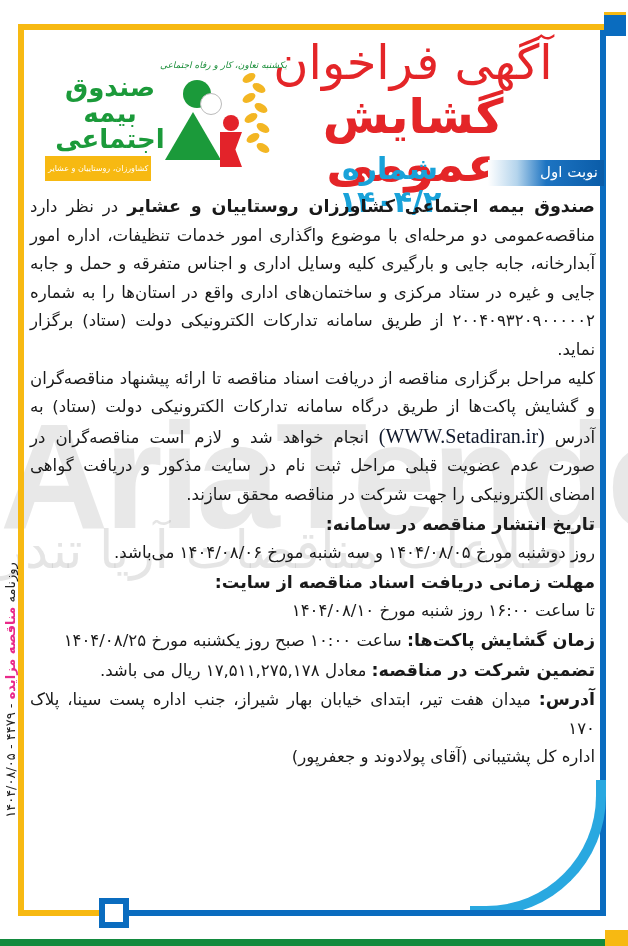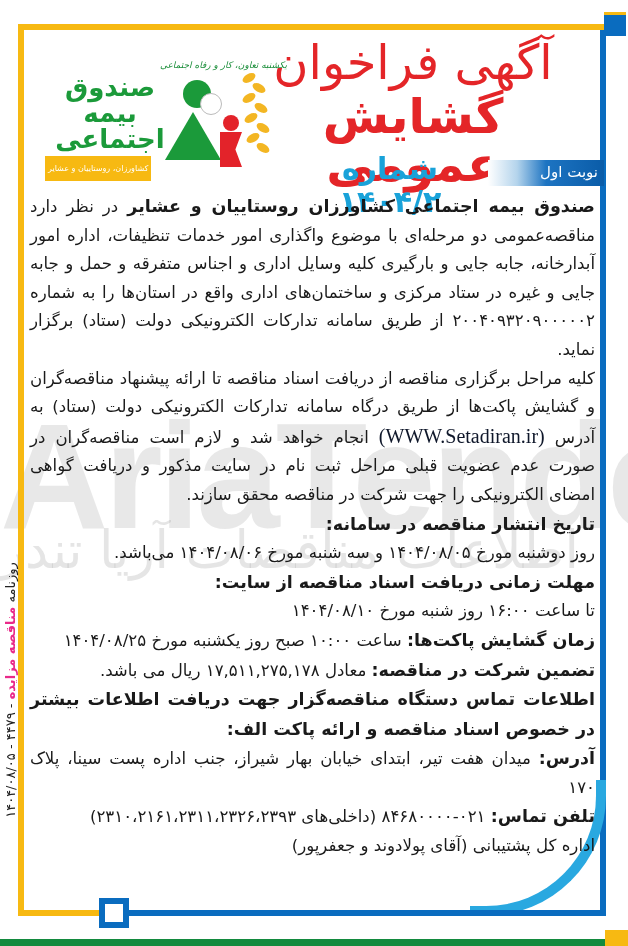--- a/index.html
+++ b/index.html
@@ -109,26 +109,22 @@
   <p class="row"><span class="b">تاریخ انتشار مناقصه در سامانه:</span></p>
   <p class="row">روز دوشنبه مورخ ۱۴۰۴/۰۸/۰۵ و سه شنبه مورخ ۱۴۰۴/۰۸/۰۶ می‌باشد.</p>
   <p class="row"><span class="b">مهلت زمانی دریافت اسناد مناقصه از سایت:</span></p>
   <p class="row">تا ساعت ۱۶:۰۰ روز شنبه مورخ ۱۴۰۴/۰۸/۱۰</p>
   <p class="row">
     <span class="b">زمان گشایش پاکت‌ها:</span><span> ساعت ۱۰:۰۰ صبح روز یکشنبه مورخ ۱۴۰۴/۰۸/۲۵</span>
   </p>
   <p class="row">
     <span class="b">تضمین شرکت در مناقصه:</span><span> معادل ۱۷,۵۱۱,۲۷۵,۱۷۸ ریال می باشد.</span>
   </p>
-  <p class="row"><span class="b">اطلاعات تماس دستگاه مناقصه‌گزار جهت دریافت اطلاعات بیشتر در خصوص اسناد مناقصه و ارائه پاکت الف:</span></p>
   <p class="row">
     <span class="b">آدرس:</span><span> میدان هفت تیر، ابتدای خیابان بهار شیراز، جنب اداره پست سینا، پلاک ۱۷۰</span>
-  </p>
-  <p class="row">
-    <span class="b">تلفن تماس:</span><span> ۰۲۱-۸۴۶۸۰۰۰۰ (داخلی‌های ۲۳۱۰،۲۱۶۱،۲۳۱۱،۲۳۲۶،۲۳۹۳)</span>
   </p>
   <p class="row">اداره کل پشتیبانی (آقای پولادوند و جعفرپور)</p>
 </div>
 
 <div class="side">
   <div class="side-inner">
     <span>روزنامه</span>
     <span class="side-brand">مناقصه مزایده</span>
     <span>- ۴۴۷۹ - ۱۴۰۴/۰۸/۰۵</span>
   </div>

